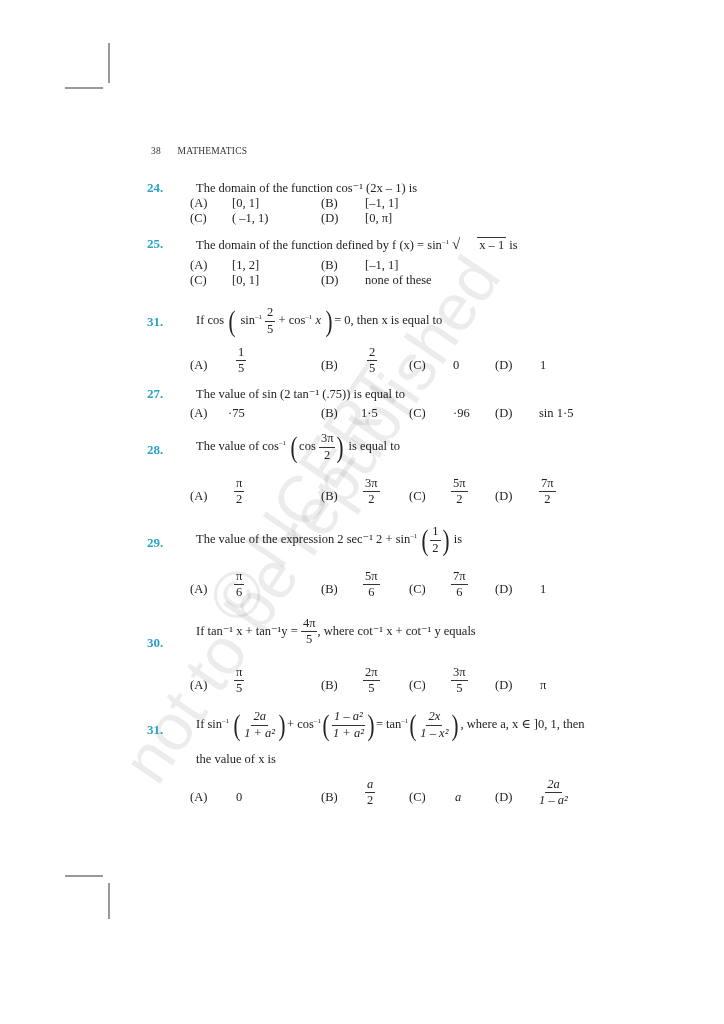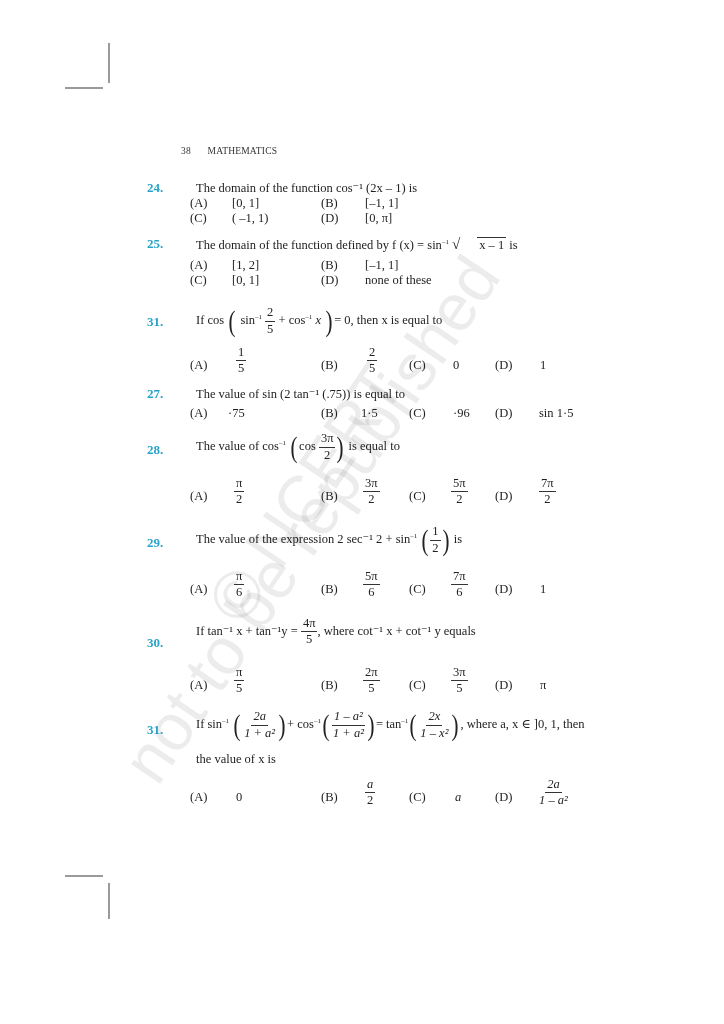--- a/index.html
+++ b/index.html
@@ -4,21 +4,21 @@
   <style>
     * { margin: 0; padding: 0; box-sizing: border-box; }
     html, body { width: 724px; height: 1024px; background: #ffffff; overflow: hidden; }
     body { position: relative; font-family: "Liberation Serif", "DejaVu Serif", serif; color: #222; font-size: 12.5px; }
 
     .crop { position: absolute; background: #9a9a9a; }
     .crop.h { height: 1.5px; }
     .crop.v { width: 1.5px; }
 
     .running-head { position: absolute; left: 151px; top: 146px; font-size: 9.5px; letter-spacing: 0.2px; color: #333; }
-    .running-head .pg { margin-right: 14px; margin-left: 30px; }
+    .running-head .pg { margin-right: 14px; }
 
     .q { position: absolute; left: 147px; }
     .qnum { position: absolute; left: 0; color: #2aa3c9; font-weight: bold; font-size: 13px; font-family: "Liberation Serif", serif; }
     .qtext { position: absolute; left: 49px; white-space: nowrap; }
     .opt { position: absolute; white-space: nowrap; }
     .lbl { position: absolute; white-space: nowrap; }
     .val { position: absolute; white-space: nowrap; }
 
     .frac { display: inline-flex; flex-direction: column; align-items: center; vertical-align: middle; line-height: 1.05; }
     .frac .n { padding: 0 2px 1px 2px; border-bottom: 1px solid #333; }

